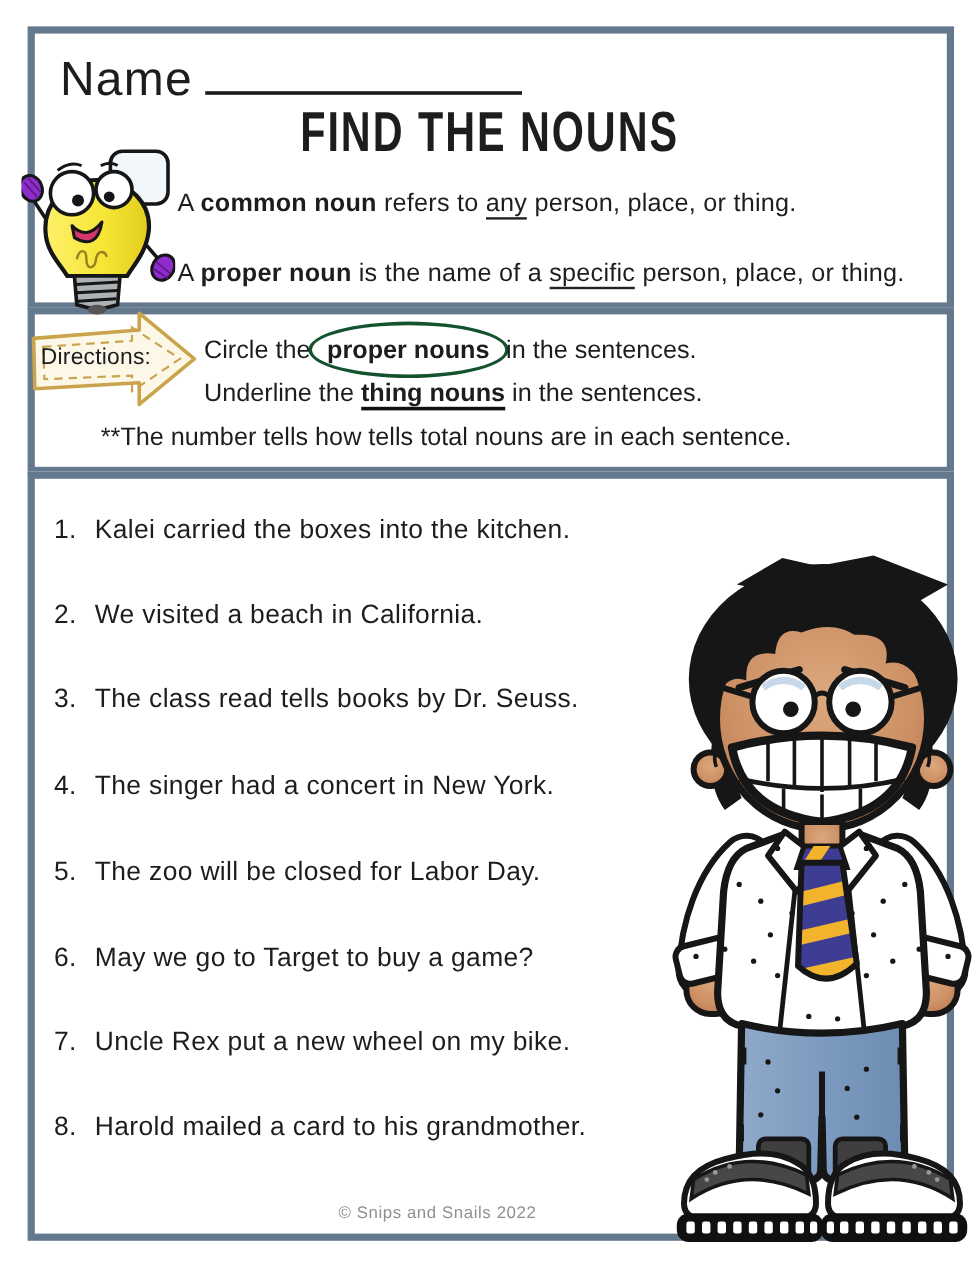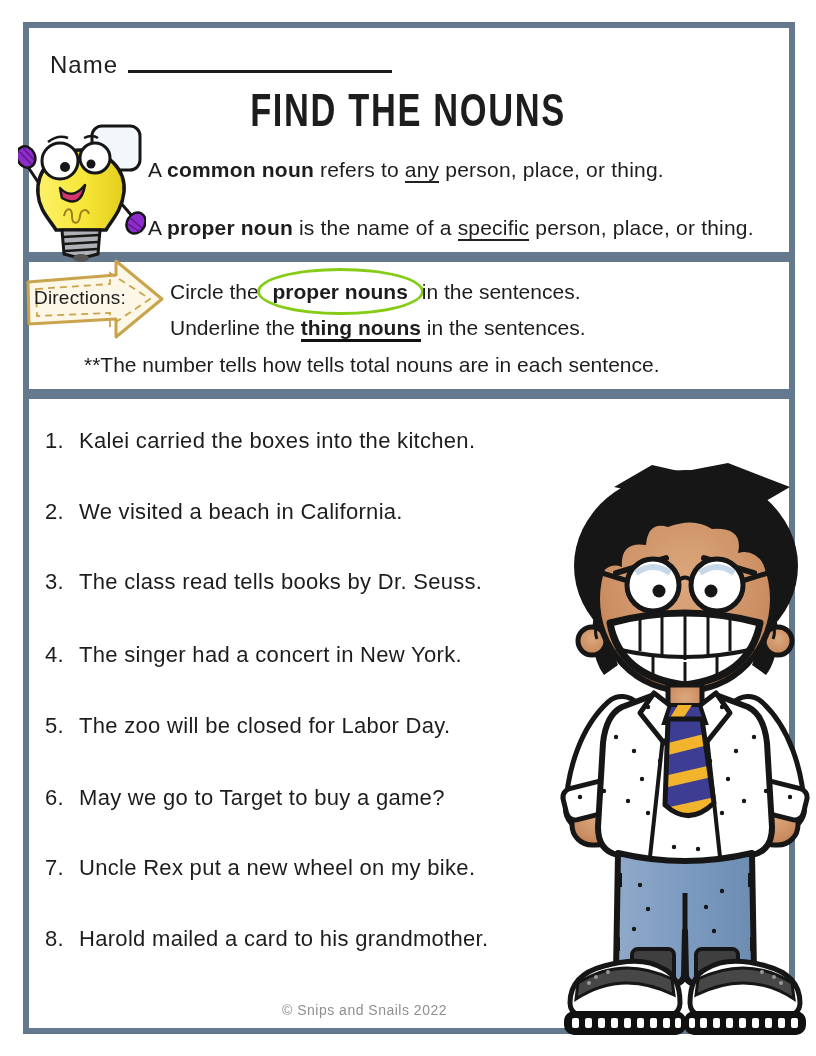--- a/index.html
+++ b/index.html
@@ -3,35 +3,35 @@
 <meta charset="utf-8">
 <style>
   html,body{margin:0;padding:0;background:#fff;}
   .page{position:relative;width:816px;height:1056px;background:#fff;overflow:hidden;
         font-family:"Liberation Sans",sans-serif;color:#1d1d1d;}
   .frame{position:absolute;border:6px solid #64798e;box-sizing:border-box;background:#fff;}
   #frame1{left:23px;top:22px;width:772px;height:236px;}
   #frame2{left:23px;top:256px;width:772px;height:139px;}
   #frame3{left:23px;top:393px;width:772px;height:641px;}
 
-  .name-row{position:absolute;left:50px;top:44px;font-size:24px;letter-spacing:1px;white-space:nowrap;}
+  .name-row{position:absolute;left:50px;top:44px;font-size:40px;letter-spacing:1px;white-space:nowrap;}
   .name-line{display:inline-block;width:264px;height:26px;border-bottom:3px solid #1c1c1c;margin-left:10px;}
 
   .title{position:absolute;left:0;top:86px;width:816px;text-align:center;
          font-size:42px;font-weight:bold;letter-spacing:2px;transform:scale(0.82,1.12);}
 
   .def{position:absolute;left:148px;font-size:21px;letter-spacing:0.2px;white-space:nowrap;}
   #def1{top:158px;} #def2{top:216px;}
   .term{font-weight:bold;margin-top:24px;}
   .uw{border-bottom:2px solid #222;}
 
   .dir-label{position:absolute;left:34px;top:287px;font-size:19px;letter-spacing:0.2px;}
   .dir-line{position:absolute;left:170px;font-size:21px;white-space:nowrap;}
   #dir1{top:278px;} #dir2{top:316px;}
-  .circled{display:inline-block;font-weight:bold;border:3px solid #84cc16;border-radius:50%;
+  .circled{display:inline-block;font-weight:bold;border:3px solid #14532d;border-radius:50%;
            padding:10px 13px;margin:-10px -8px;line-height:1;}
   .bu{font-weight:bold;border-bottom:3px solid #111;}
   .note{position:absolute;left:84px;top:353px;font-size:21px;white-space:nowrap;}
 
   .sentence{position:absolute;left:45px;font-size:22px;letter-spacing:0.3px;display:flex;}
   .snum{width:34px;flex:none;}
   .stext{white-space:nowrap;}
 
   .footer{position:absolute;left:0;top:1002px;width:729px;text-align:center;
           font-size:14px;color:#8f8f8f;letter-spacing:0.5px;}

